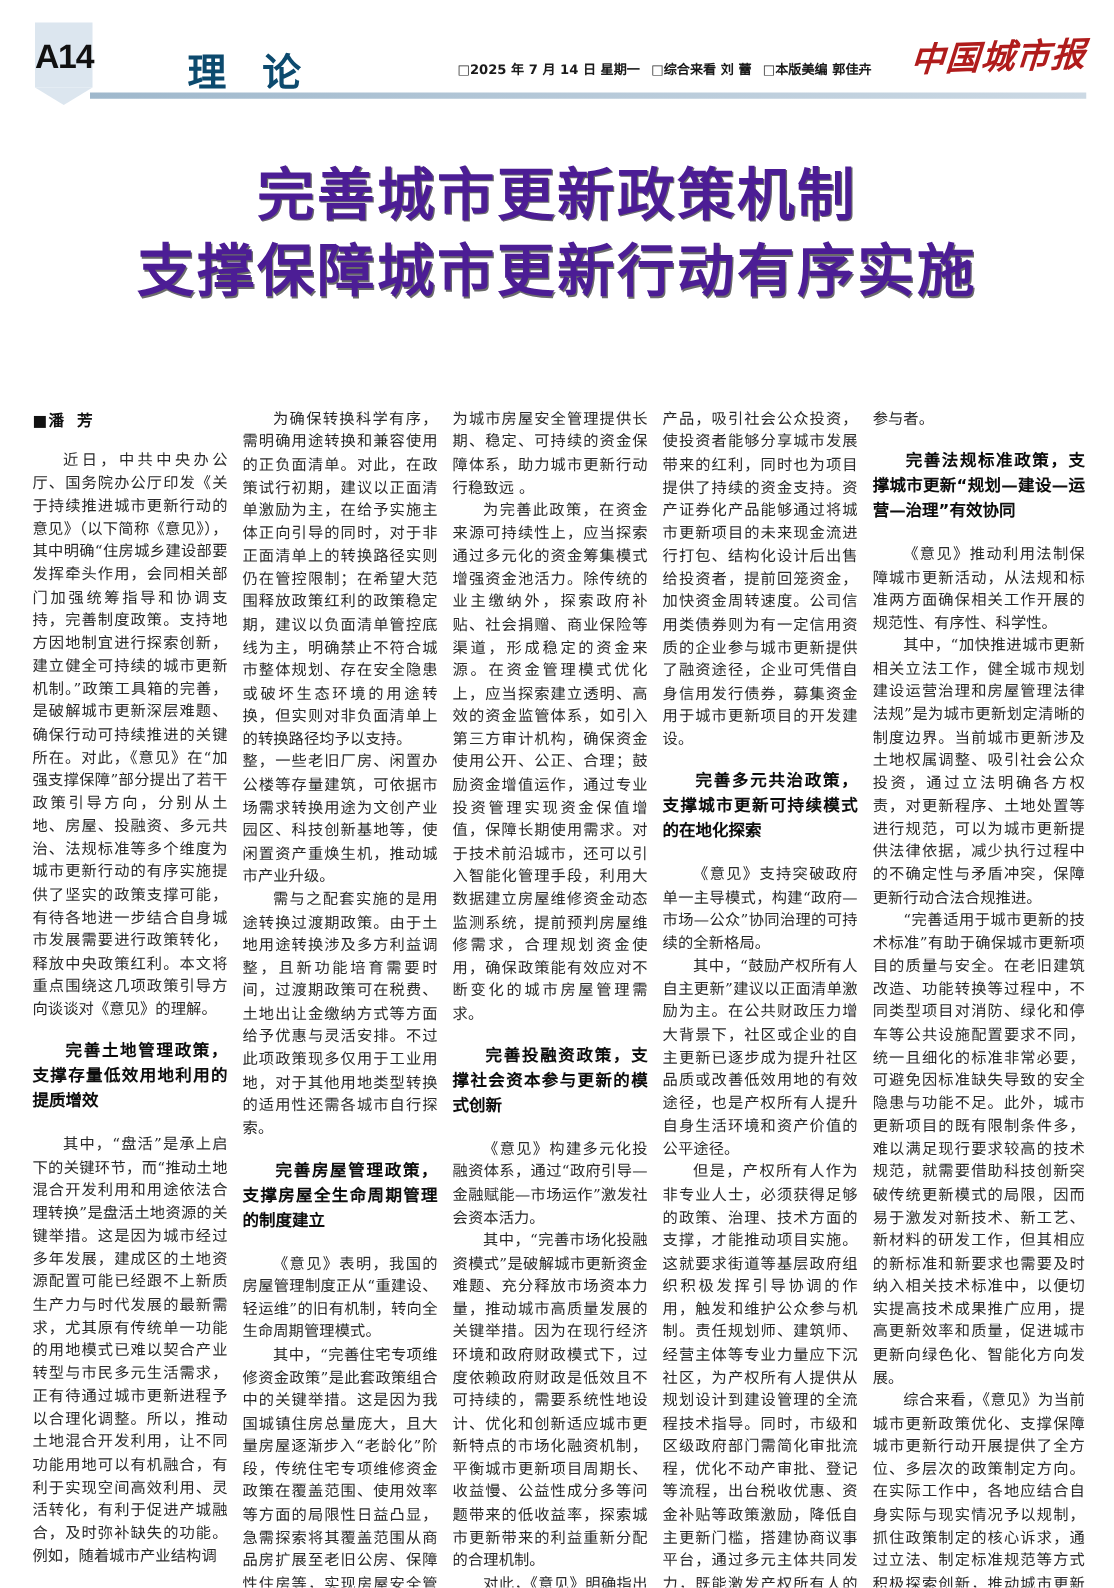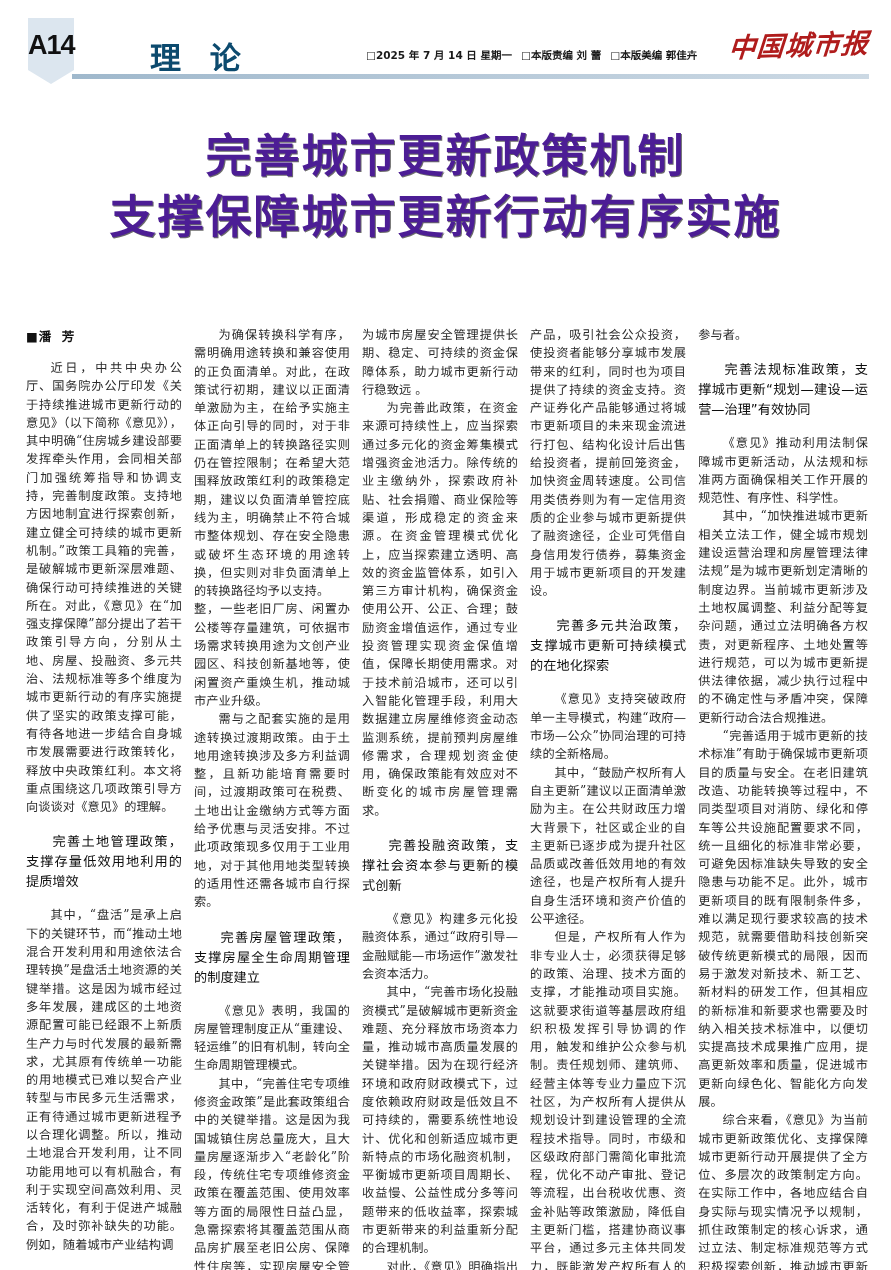--- a/index.html
+++ b/index.html
@@ -135,41 +135,41 @@
     text-align-last: left;
     text-justify: inter-character;
     text-indent: 2em;
     color: #2a2a2a;
     letter-spacing: 0.1px;
   }
   p.body.cont { text-indent: 0; }
 
   h3.subhead {
     font-family: "DejaVu Sans", "Liberation Sans", sans-serif;
-    font-weight: normal;
+    font-weight: bold;
     font-size: 13.2px;
     line-height: 20px;
     margin: 16px 0 14px 0;
     text-indent: 2em;
     color: #0d0d0d;
     text-align: justify;
     text-align-last: left;
   }
 </style>
 </head>
 <body>
 
 <div class="masthead">
   <div class="page-tab"></div>
   <div class="page-tab-point"></div>
   <div class="page-number">A14</div>
   <div class="section-title">理 论</div>
 
   <div class="dateline">
-    <span class="seg"><span class="sq">□</span><span>2025 年 7 月 14 日  星期一</span></span><span class="seg"><span class="sq">□</span><span>本版责编</span> <span>刘  蕾</span></span><span class="seg"><span class="sq">□</span><span>本版美编</span> <span>郭佳卉</span></span>
+    <span class="seg"><span class="sq">□</span><span>2025 年 7 月 14 日  星期一</span></span><span class="seg"><span class="sq">□</span><span>综合来看</span> <span>刘  蕾</span></span><span class="seg"><span class="sq">□</span><span>本版美编</span> <span>郭佳卉</span></span>
   </div>
 
   <div class="logo">中国城市报</div>
   <div class="rule"></div>
 </div>
 
 <div class="headline">
   <div>完善城市更新政策机制</div>
   <div>支撑保障城市更新行动有序实施</div>
 </div>
@@ -202,17 +202,17 @@
       <p class="body cont">产品，吸引社会公众投资，使投资者能够分享城市发展带来的红利，同时也为项目提供了持续的资金支持。资产证券化产品能够通过将城市更新项目的未来现金流进行打包、结构化设计后出售给投资者，提前回笼资金，加快资金周转速度。公司信用类债券则为有一定信用资质的企业参与城市更新提供了融资途径，企业可凭借自身信用发行债券，募集资金用于城市更新项目的开发建设。</p>
       <h3 class="subhead">完善多元共治政策，支撑城市更新可持续模式的在地化探索</h3>
       <p class="body">《意见》支持突破政府单一主导模式，构建“政府—市场—公众”协同治理的可持续的全新格局。</p>
       <p class="body">其中，“鼓励产权所有人自主更新”建议以正面清单激励为主。在公共财政压力增大背景下，社区或企业的自主更新已逐步成为提升社区品质或改善低效用地的有效途径，也是产权所有人提升自身生活环境和资产价值的公平途径。</p>
       <p class="body">但是，产权所有人作为非专业人士，必须获得足够的政策、治理、技术方面的支撑，才能推动项目实施。这就要求街道等基层政府组织积极发挥引导协调的作用，触发和维护公众参与机制。责任规划师、建筑师、经营主体等专业力量应下沉社区，为产权所有人提供从规划设计到建设管理的全流程技术指导。同时，市级和区级政府部门需简化审批流程，优化不动产审批、登记等流程，出台税收优惠、资金补贴等政策激励，降低自主更新门槛，搭建协商议事平台，通过多元主体共同发力，既能激发产权所有人的更新主动性，又能保障城市更新项目科学规范推进，真正实现共建共治共享的可持续发展目标，让城市更新成果惠及每一位</p>
     </div>
     <div class="col">
       <p class="body cont">参与者。</p>
       <h3 class="subhead">完善法规标准政策，支撑城市更新“规划—建设—运营—治理”有效协同</h3>
       <p class="body">《意见》推动利用法制保障城市更新活动，从法规和标准两方面确保相关工作开展的规范性、有序性、科学性。</p>
-      <p class="body">其中，“加快推进城市更新相关立法工作，健全城市规划建设运营治理和房屋管理法律法规”是为城市更新划定清晰的制度边界。当前城市更新涉及土地权属调整、利益分配等复杂问题，通过立法明确各方权责，对更新程序、土地处置等进行规范，可以为城市更新提供法律依据，减少执行过程中的不确定性与矛盾冲突，保障更新行动合法合规推进。</p>
+      <p class="body">其中，“加快推进城市更新相关立法工作，健全城市规划建设运营治理和房屋管理法律法规”是为城市更新划定清晰的制度边界。当前城市更新涉及土地权属调整、吸引社会公众投资，通过立法明确各方权责，对更新程序、土地处置等进行规范，可以为城市更新提供法律依据，减少执行过程中的不确定性与矛盾冲突，保障更新行动合法合规推进。</p>
       <p class="body">“完善适用于城市更新的技术标准”有助于确保城市更新项目的质量与安全。在老旧建筑改造、功能转换等过程中，不同类型项目对消防、绿化和停车等公共设施配置要求不同，统一且细化的标准非常必要，可避免因标准缺失导致的安全隐患与功能不足。此外，城市更新项目的既有限制条件多，难以满足现行要求较高的技术规范，就需要借助科技创新突破传统更新模式的局限，因而易于激发对新技术、新工艺、新材料的研发工作，但其相应的新标准和新要求也需要及时纳入相关技术标准中，以便切实提高技术成果推广应用，提高更新效率和质量，促进城市更新向绿色化、智能化方向发展。</p>
       <p class="body">综合来看，《意见》为当前城市更新政策优化、支撑保障城市更新行动开展提供了全方位、多层次的政策制定方向。在实际工作中，各地应结合自身实际与现实情况予以规制，抓住政策制定的核心诉求，通过立法、制定标准规范等方式积极探索创新，推动城市更新行动取得更大的实效。</p>
     </div>
   </div>
 
 </body></html>

